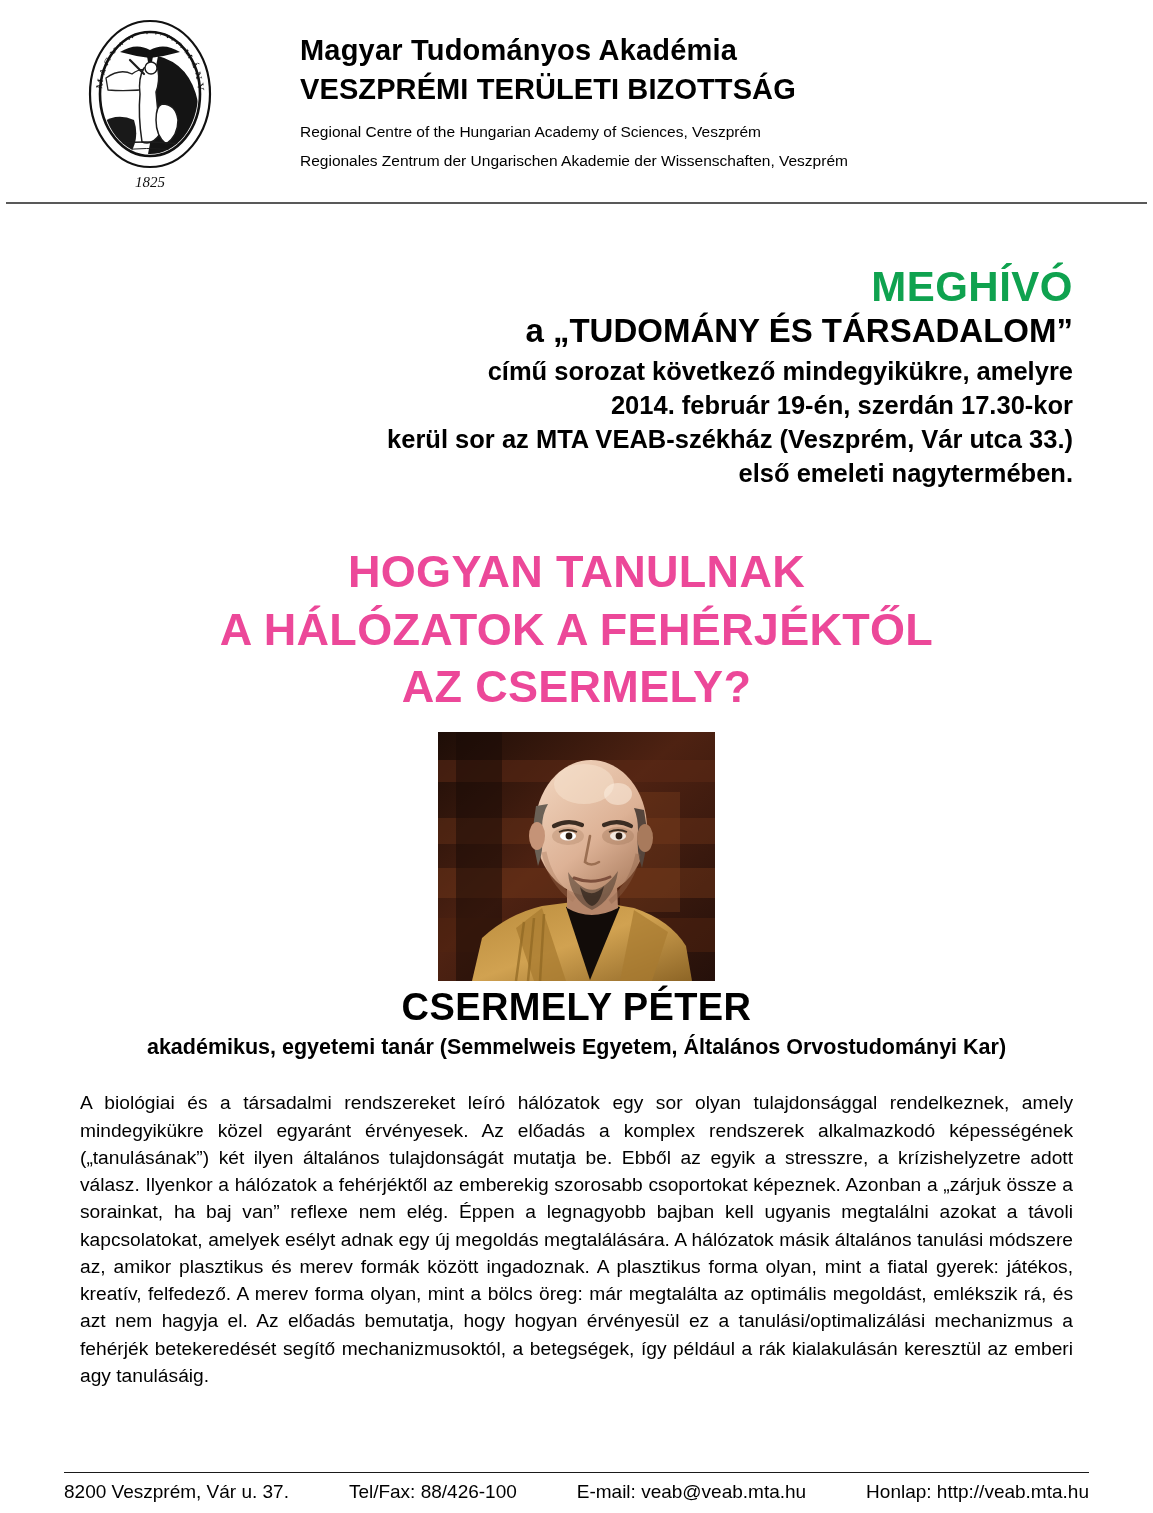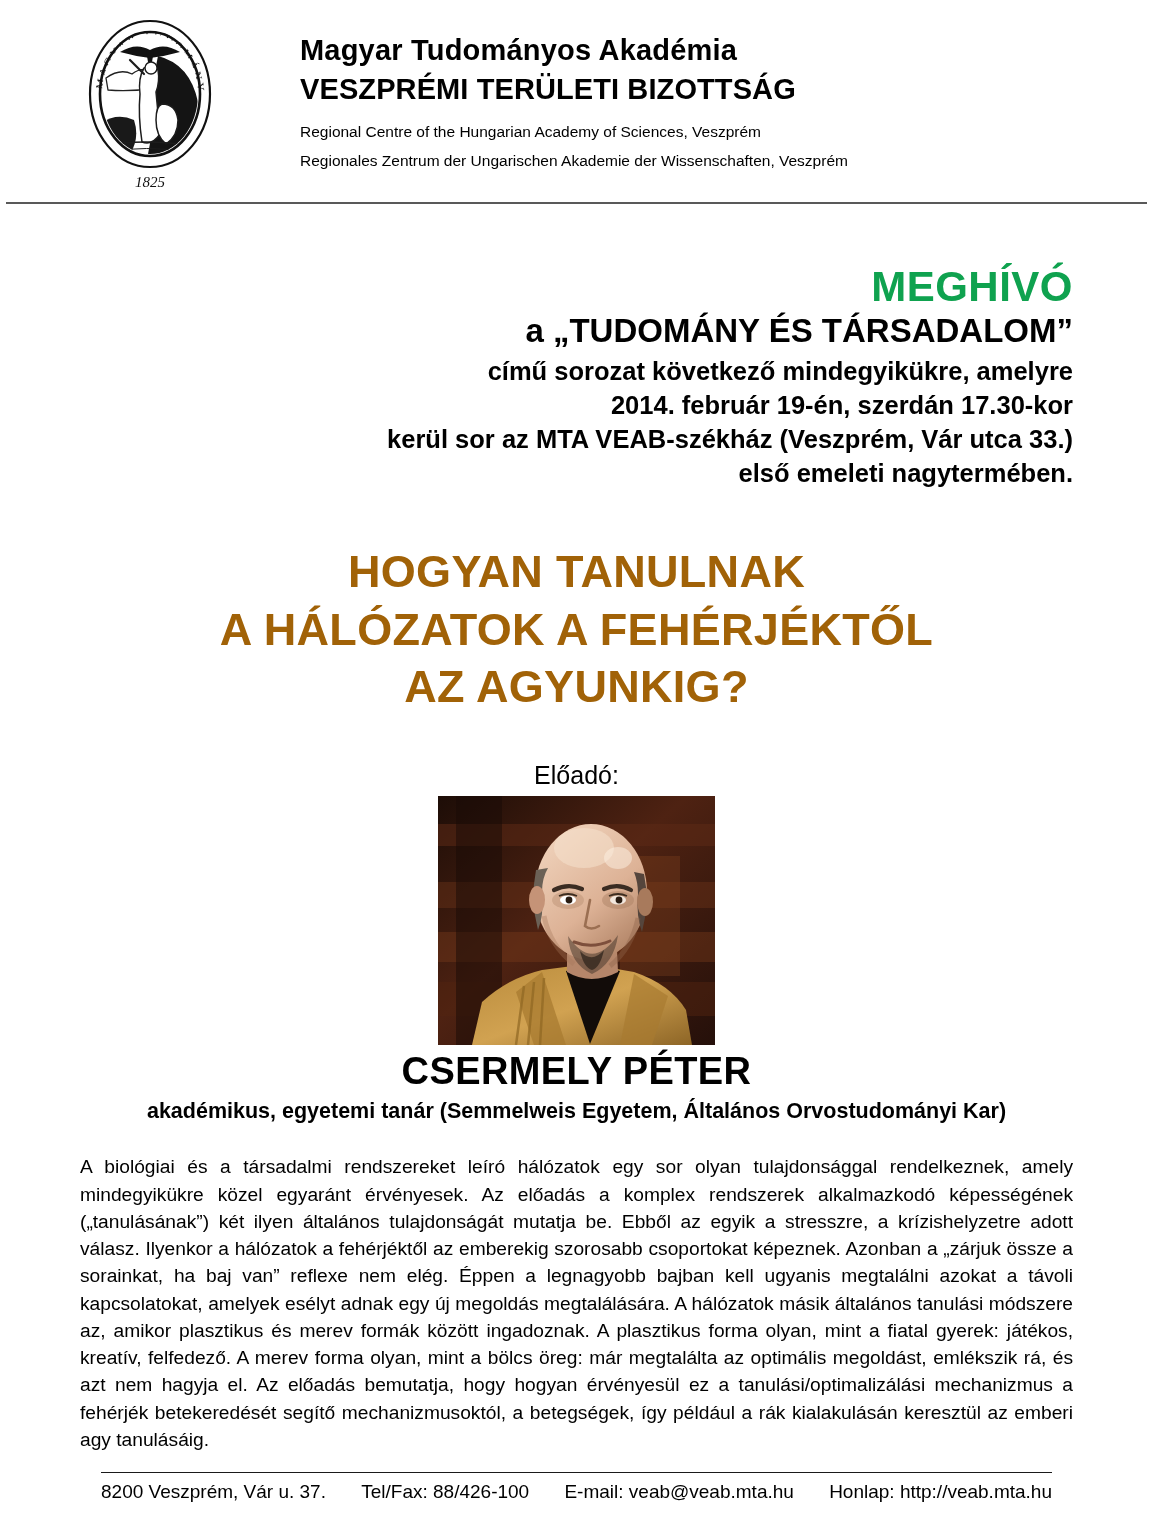--- a/index.html
+++ b/index.html
@@ -107,21 +107,21 @@
   }
   .series-line {
     font-size: 25.5px;
     font-weight: bold;
     line-height: 1.33;
     margin: 0;
   }
 
   .talk-title {
     text-align: center;
-    color: #a16207;
+    color: #ec4899;
     font-size: 45px;
     font-weight: bold;
     line-height: 1.28;
     margin: 52px 0 16px 0;
     letter-spacing: 0.3px;
   }
   .talk-title div { margin: 0; }
 
   .presenter-label {
     text-align: center;
@@ -166,21 +166,21 @@
     text-justify: inter-word;
     hyphens: none;
   }
 
   
   .footer-wrap {
     position: absolute;
     left: 0;
     right: 0;
     bottom: 8px;
-    padding: 0 101px;
+    padding: 0 64px;
     box-sizing: border-box;
   }
   .rule-bottom {
     border: 0;
     border-top: 1.4px solid #1a1a1a;
     margin: 0 0 7px 0;
     height: 0;
   }
   .footer-line {
     display: flex;
@@ -259,24 +259,23 @@
       <div class="series-title">a „TUDOMÁNY ÉS TÁRSADALOM”</div>
       <div class="series-line">című sorozat következő mindegyikükre, amelyre</div>
       <div class="series-line">2014. február 19-én, szerdán 17.30-kor</div>
       <div class="series-line">kerül sor az MTA VEAB-székház (Veszprém, Vár utca 33.)</div>
       <div class="series-line">első emeleti nagytermében.</div>
     </div>
 
     <div class="talk-title">
       <div>HOGYAN TANULNAK</div>
       <div>A HÁLÓZATOK A FEHÉRJÉKTŐL</div>
-      <div>AZ AGYUNKIG?</div>
-    </div>
-
-    <div class="presenter-label">Előadó:</div>
+      <div>AZ CSERMELY?</div>
+    </div>
+
 
     <div class="photo-row">
       <svg class="photo" viewBox="0 0 277 249" preserveAspectRatio="none" role="img">
         <defs>
           <linearGradient id="bgGrad" x1="0" y1="0" x2="1" y2="1">
             <stop offset="0%" stop-color="#1d0d07"></stop>
             <stop offset="45%" stop-color="#4e2212"></stop>
             <stop offset="100%" stop-color="#25100a"></stop>
           </linearGradient>
           <linearGradient id="skinGrad" x1="0.2" y1="0" x2="0.9" y2="1">

